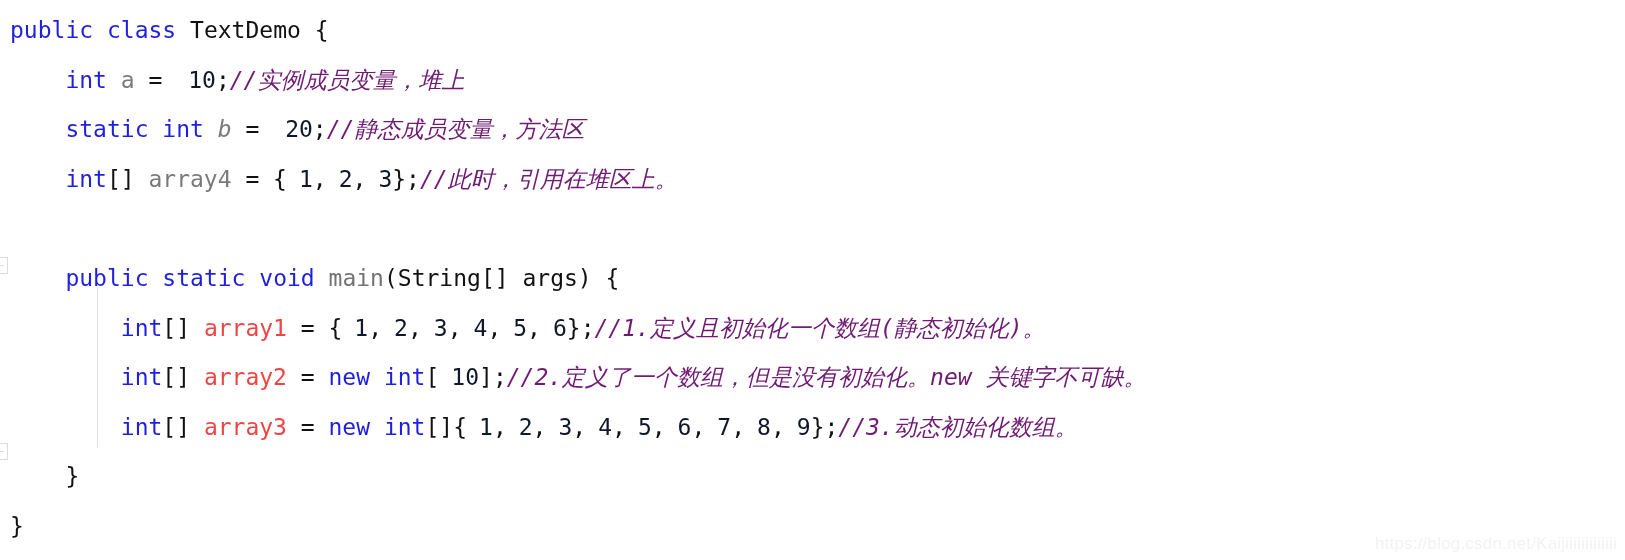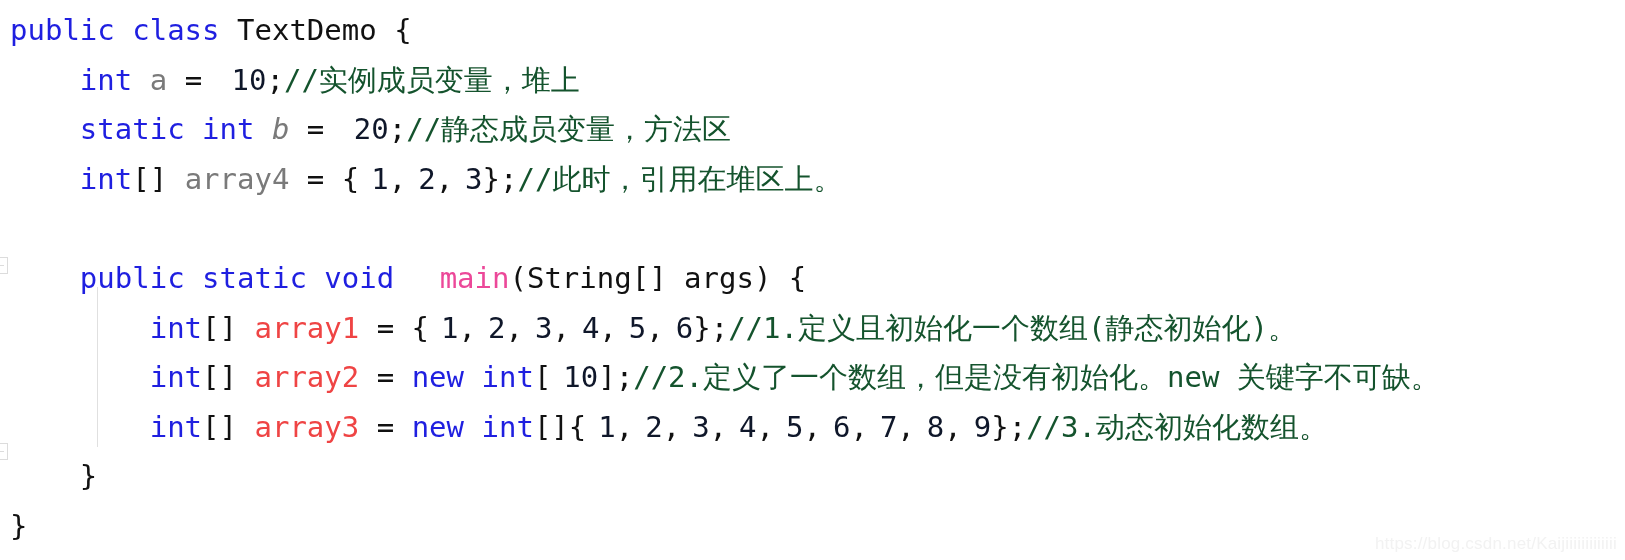--- a/index.html
+++ b/index.html
@@ -56,40 +56,40 @@
     background: #e0e0e0;
   }
 
   
   #code {
     position: absolute;
     left: 10px;
     top: 6px;
     width: 1605px;
     font-family: "DejaVu Sans Mono", monospace;
-    font-size: 29px;
+    font-size: 23px;
     line-height: 49.6px;
     white-space: pre;
     letter-spacing: 0px;
   }
   .line {
     height: 49.6px;
     white-space: pre;
   }
 
   
   .kw       { color: #1f1fe0; }            
   .type     { color: #111111; }            
-  .method   { color: #ec4899; margin-left: 28px; }            
+  .method   { color: #737373; }            
   .field    { color: #7a7a7a; }            
   .field-st { color: #7a7a7a; font-style: italic; }  
   .localvar { color: #ef4444; }            
   .num      { color: #0f172a; margin-left: 12px; }            
   .punct    { color: #111111; }            
-  .cmt      { color: #14532d; }  
+  .cmt      { color: #701a75; font-style: italic; }  
 
   
   #watermark {
     position: absolute;
     right: 8px;
     bottom: 6px;
     font-family: "Liberation Sans", sans-serif;
     font-size: 17px;
     color: #f2f2f2;
     letter-spacing: 0.2px;

